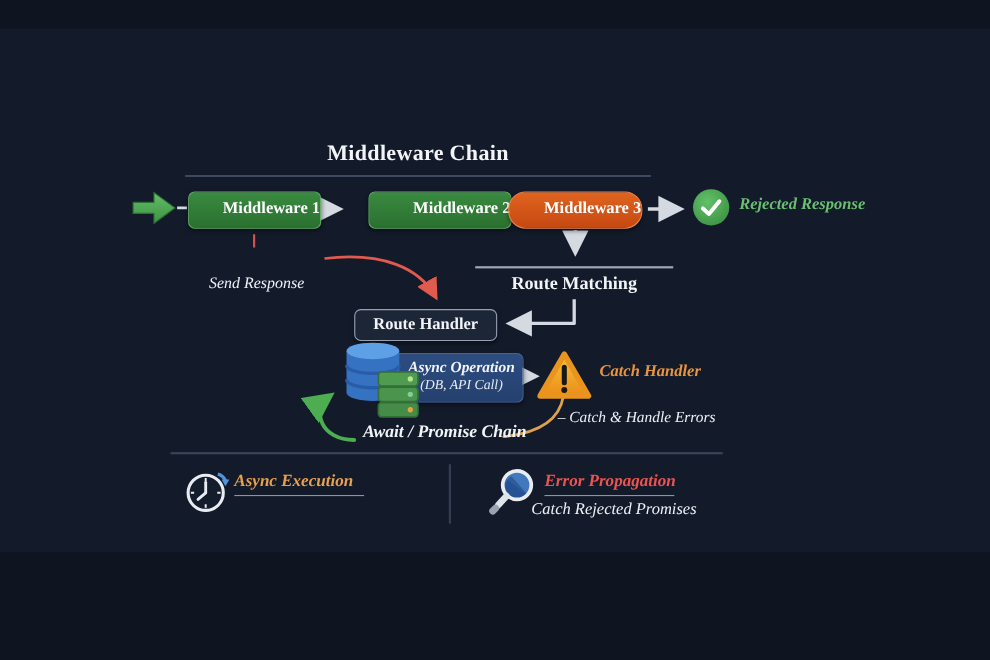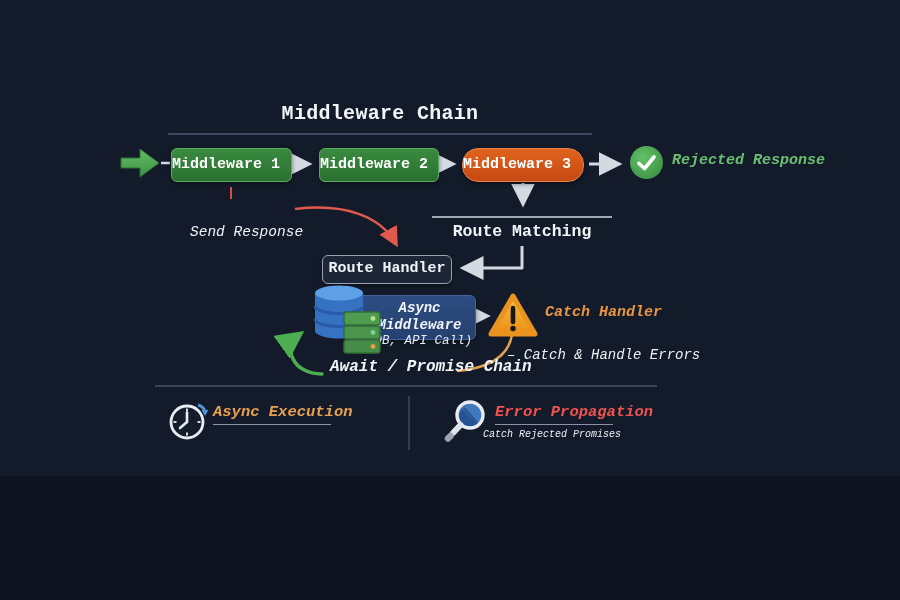--- a/index.html
+++ b/index.html
@@ -1,34 +1,34 @@
 <!DOCTYPE html>
 <html><head>
 <meta charset="utf-8">
 <style>
   html,body{margin:0;padding:0;background:#0e1420;}
   #canvas{position:relative;width:900px;height:476px;background:#131b2a;overflow:hidden;
-          font-family:Liberation Mono, monospace;color:#f2f4f8;}
+          font-family:Liberation Serif, serif;color:#f2f4f8;margin-top:26px;}
   .abs{position:absolute;}
   .it{font-style:italic;}
   .bd{font-weight:bold;}
   
   .title{left:168px;top:102px;width:424px;text-align:center;font-size:20px;font-weight:bold;
          color:#f2f4f8;letter-spacing:.3px;}
   .title-rule{left:168px;top:133px;width:424px;height:2px;background:#3d4961;border-radius:1px;}
   
   .incoming{left:28px;top:146px;width:86px;text-align:right;color:#6abf71;
             font-size:15px;line-height:17px;}
   
-  .mwbox{top:148px;height:32px;border-radius:6px;text-align:left;line-height:31px;
+  .mwbox{top:148px;height:32px;border-radius:6px;text-align:right;line-height:31px;
          font-size:15px;font-weight:bold;color:#ffffff;box-shadow:0 2px 4px rgba(0,0,0,.45);}
   .green-box{background:linear-gradient(180deg,#3a8a40,#2a7030);border:1.5px solid #5fa863;}
   .orange-box{background:linear-gradient(180deg,#e0641f,#c64812);border:1.5px solid #e8814a;}
   .mw1{left:171px;width:119px;}
-  .mw2{left:319px;width:118px;}
+  .mw2{left:335px;width:118px;padding-left:10px;}
   .mw3{left:462px;width:120px;border-radius:16px;}
   .success-label{left:672px;top:152px;color:#6abf71;font-size:15px;font-weight:bold;}
   
   .sc-label{left:173px;top:202px;color:#e8564a;font-size:15px;font-weight:bold;}
   .sc-sub{left:190px;top:224px;color:#eef1f6;font-size:14.5px;}
   
   .rm-rule{left:432px;top:216px;width:180px;height:1.5px;background:#b9c0cd;opacity:.85;}
   .rm-label{left:432px;top:222px;width:180px;text-align:center;font-size:16.5px;font-weight:bold;}
   
   .rh-box{left:322px;top:255px;width:128px;height:27px;background:#1c2637;
@@ -47,21 +47,21 @@
   
   .await-label{left:330px;top:358px;color:#f2f4f8;font-size:16px;font-weight:bold;}
   
   .bottom-rule{left:155px;top:385px;width:502px;height:1.5px;background:#3a4458;}
   .v-divider{left:408px;top:396px;width:1.5px;height:54px;background:#343e52;}
   .lg-async-t{left:213px;top:403px;color:#e9a04f;font-size:15.5px;font-weight:bold;}
   .lg-async-rule{left:213px;top:424px;width:118px;height:1.2px;background:#8b94a6;}
   .lg-async-s{left:199px;top:429px;color:#eef1f6;font-size:15px;}
   .lg-err-t{left:495px;top:403px;color:#ef5350;font-size:15.5px;font-weight:bold;}
   .lg-err-rule{left:495px;top:424px;width:118px;height:1.2px;background:#8b94a6;}
-  .lg-err-s{left:483px;top:429px;color:#eef1f6;font-size:10px;}
+  .lg-err-s{left:483px;top:429px;color:#eef1f6;font-size:15px;}
   svg{display:block;}
 </style>
 </head>
 <body>
 
 <div id="canvas">
 
   <svg class="abs" width="900" height="600" viewBox="0 0 900 600" style="left:0;top:0;">
     <defs>
       <marker id="ah-white" markerWidth="8" markerHeight="8" refX="6.5" refY="4" orient="auto">
@@ -124,21 +124,21 @@
   <div class="abs success-label it">Rejected Response</div>
 
   <div class="abs sc-sub it">Send Response</div>
 
   <div class="abs rm-rule"></div>
   <div class="abs rm-label">Route Matching</div>
 
   <div class="abs rh-box">Route Handler</div>
 
   <div class="abs ao-box">
-    <div class="ao-t">Async Middleware</div>
+    <div class="ao-t">Async Operation</div>
     <div class="ao-s">(DB, API Call)</div>
   </div>
 
   <svg class="abs" style="left:308px;top:280px;" width="80" height="76" viewBox="0 0 80 76">
     <g>
       <path d="M7,13 v38 a24,7.5 0 0 0 48,0 v-38" fill="#3572c2"></path>
       <path d="M7,26 a24,7.5 0 0 0 48,0" fill="none" stroke="#2a5ba6" stroke-width="3"></path>
       <path d="M7,39 a24,7.5 0 0 0 48,0" fill="none" stroke="#2a5ba6" stroke-width="3"></path>
       <ellipse cx="31" cy="13" rx="24" ry="7.5" fill="#5da0e6"></ellipse>
     </g>

